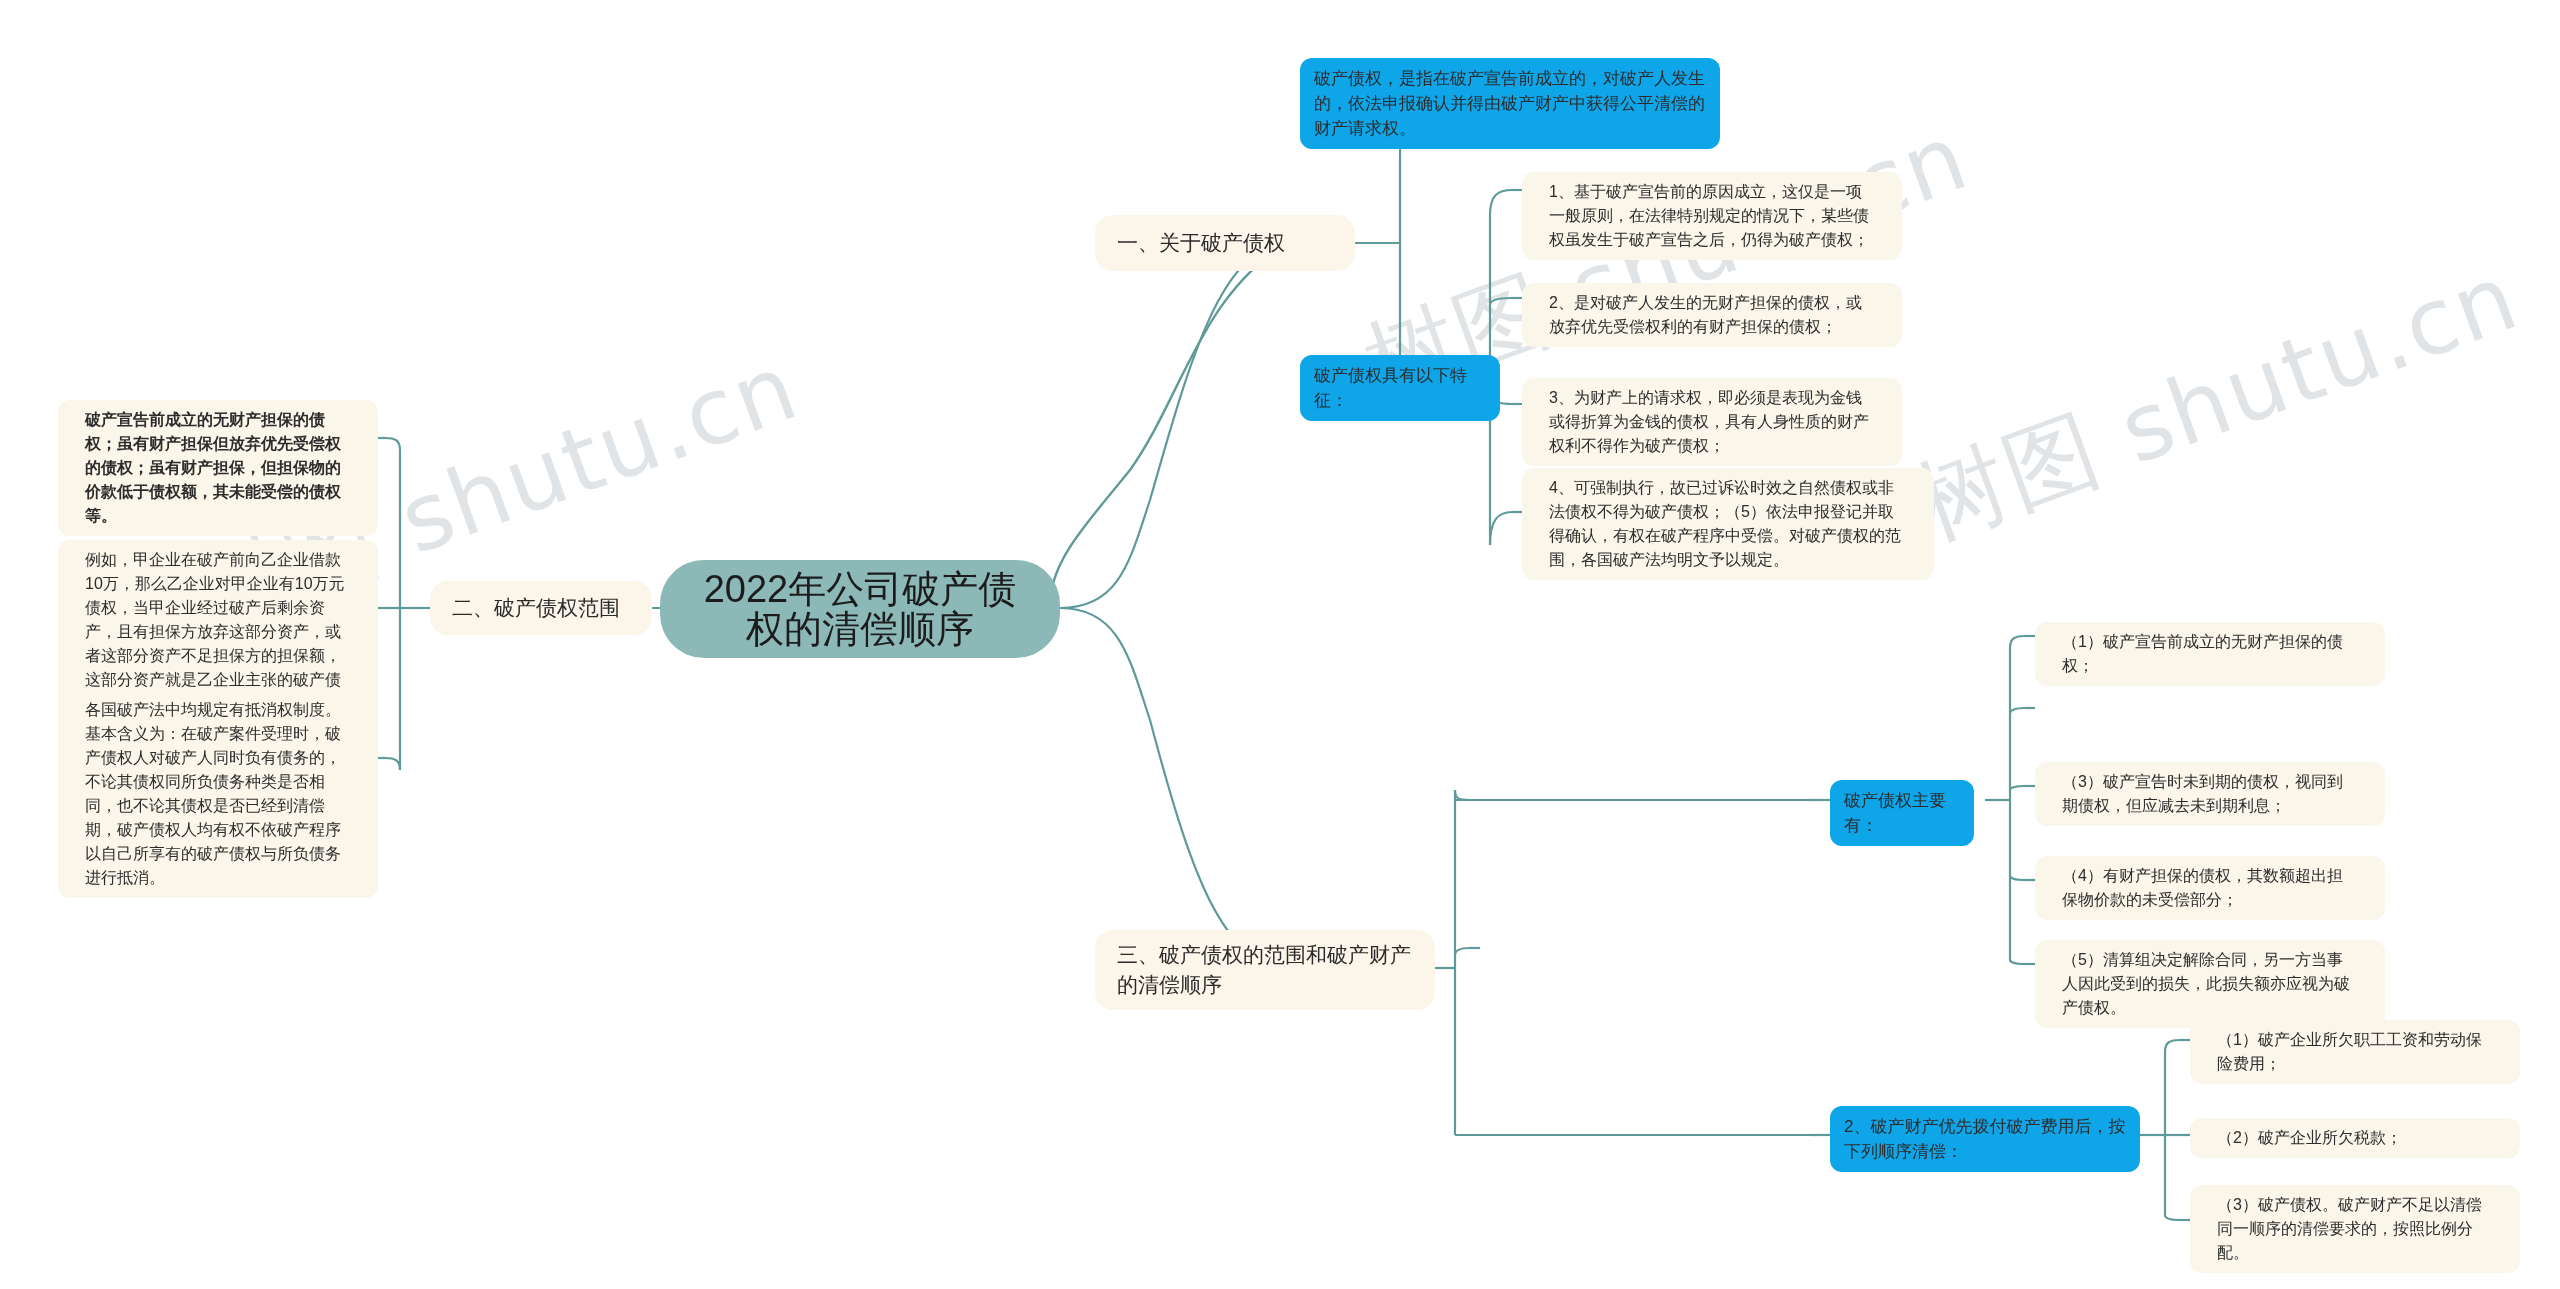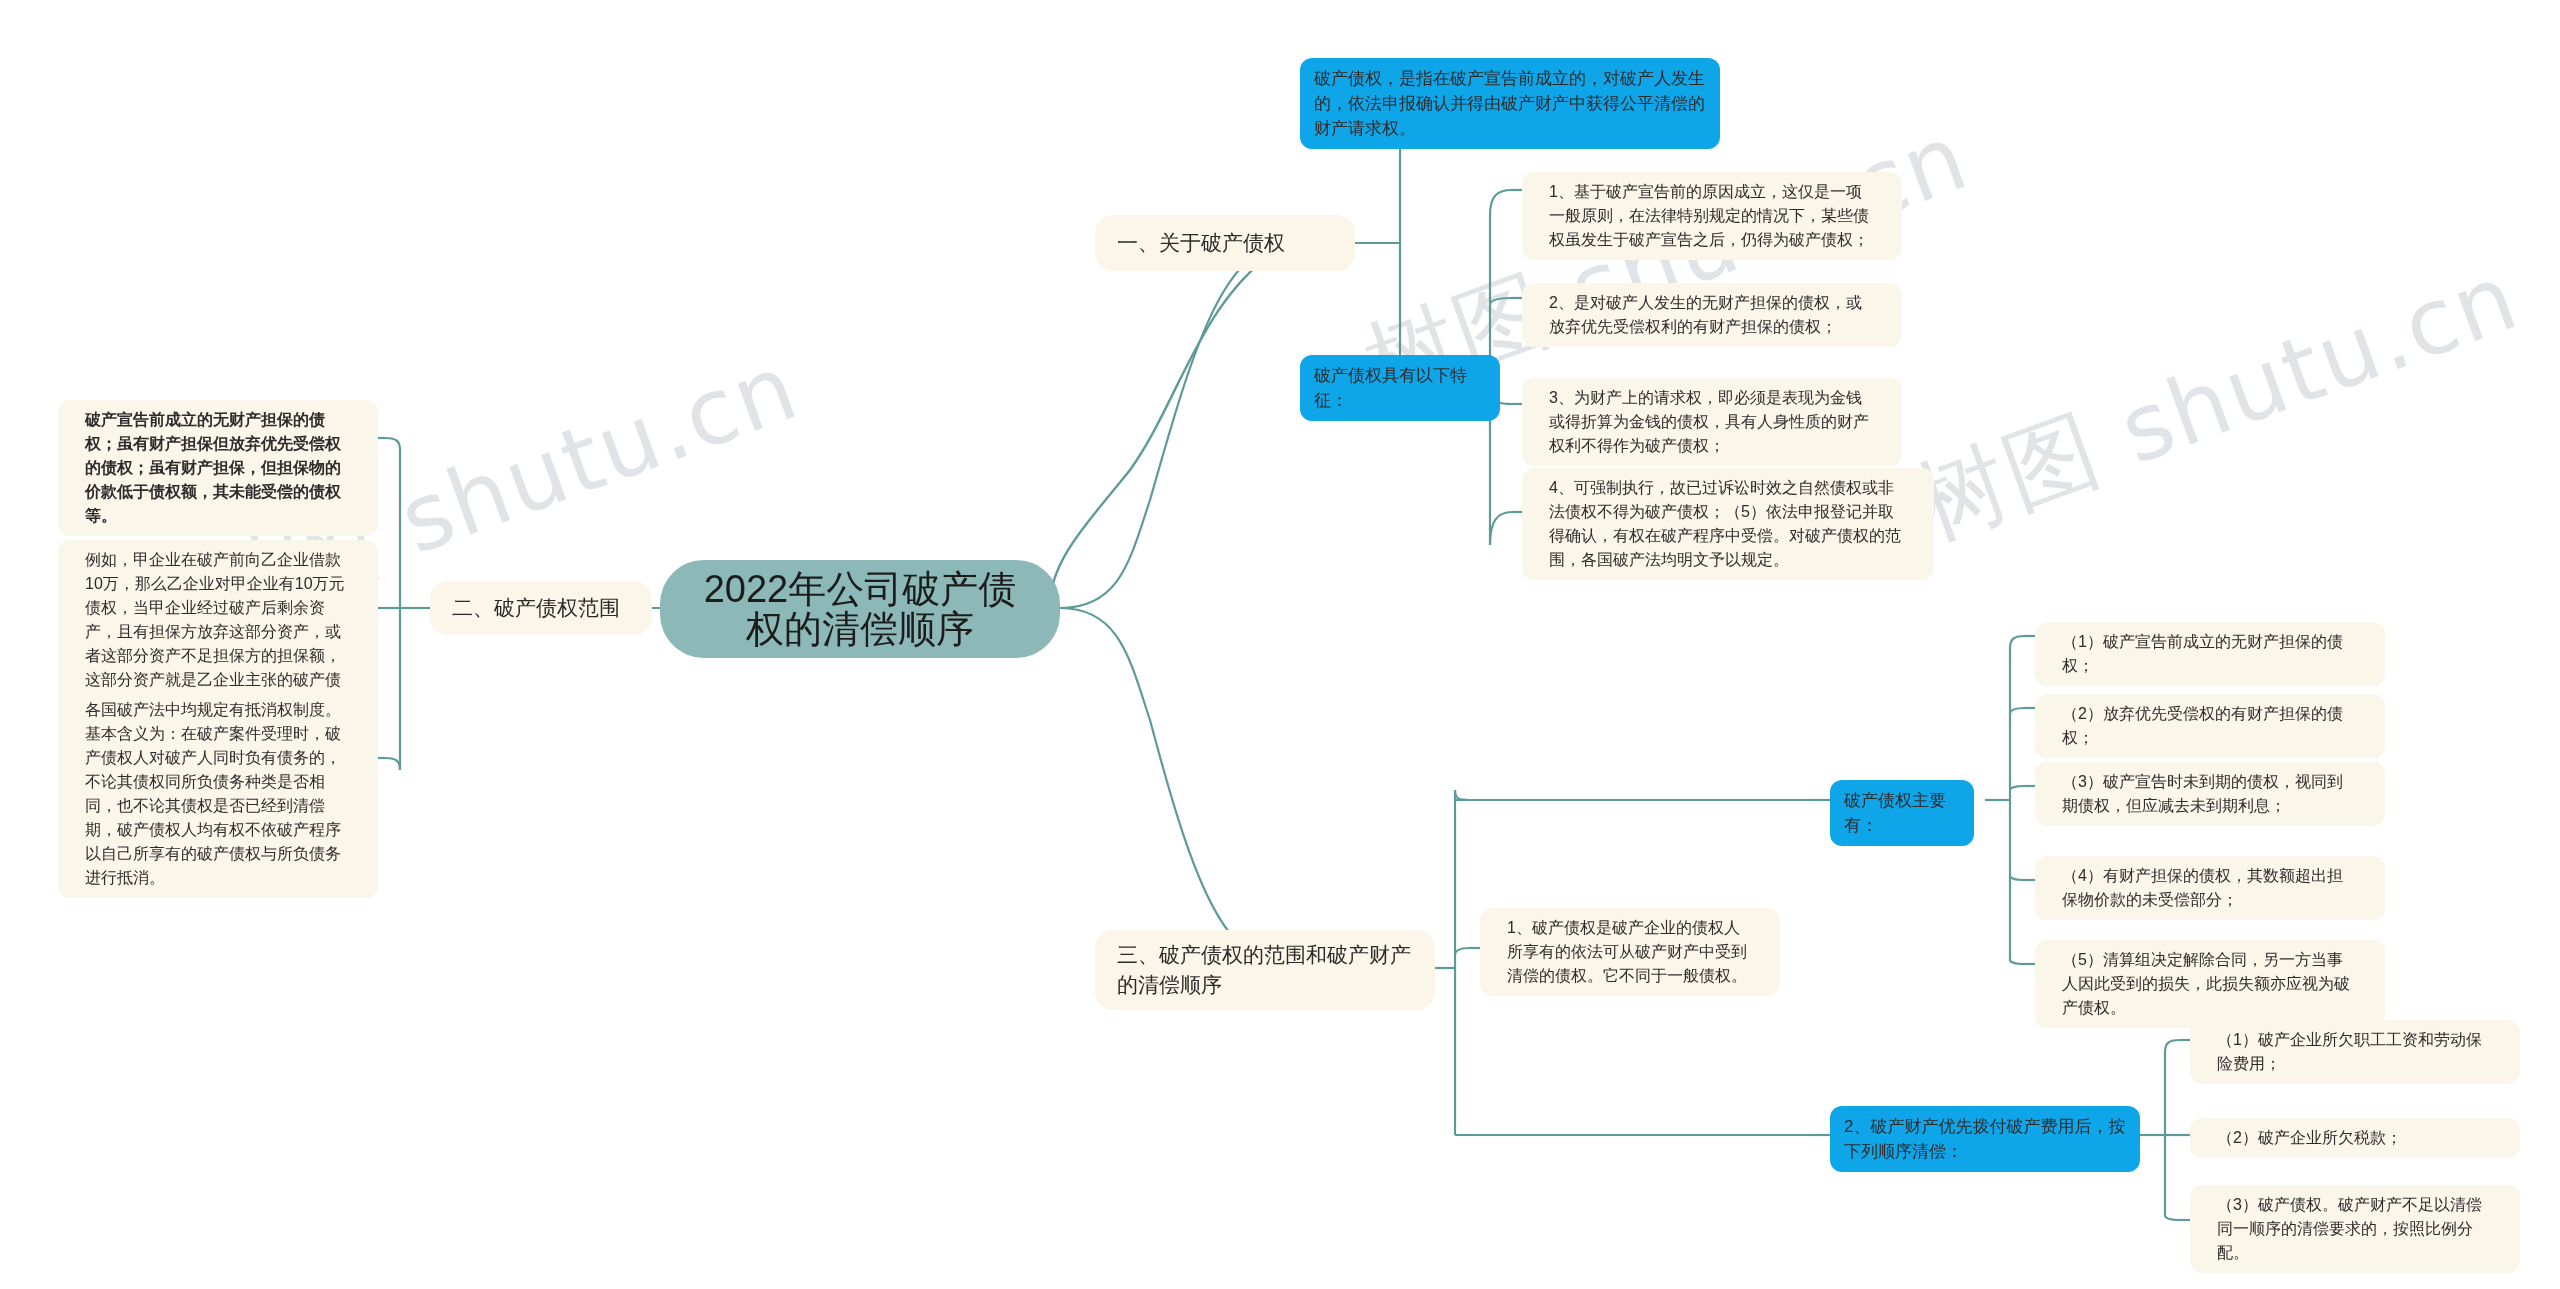--- a/index.html
+++ b/index.html
@@ -214,34 +214,28 @@
     <span>例如，甲企业在破产前向乙企业借款10万，那么乙企业对甲企业有10万元债权，当甲企业经过破产后剩余资产，且有担保方放弃这部分资产，或者这部分资产不足担保方的担保额，这部分资产就是乙企业主张的破产债权。</span>
   </div>
   <div class="node leaf" style="left:58px; top:690px; width:320px;">
     <span>各国破产法中均规定有抵消权制度。基本含义为：在破产案件受理时，破产债权人对破产人同时负有债务的，不论其债权同所负债务种类是否相同，也不论其债权是否已经到清偿期，破产债权人均有权不依破产程序以自己所享有的破产债权与所负债务进行抵消。</span>
   </div>
 
   <div class="node branch" style="left:1095px; top:930px; width:340px;">
     <span>三、破产债权的范围和破产财产的清偿顺序</span>
   </div>
 
-  <div class="node leaf" style="left:1480px; top:908px; width:300px;">
-    <span>1、破产债权是破产企业的债权人所享有的依法可从破产财产中受到清偿的债权。它不同于一般债权。</span>
-  </div>
 
   <div class="node sub" style="left:1830px; top:780px; width:144px;">
     <span>破产债权主要有：</span>
   </div>
 
   <div class="node leaf" style="left:2035px; top:622px; width:350px;">
     <span>（1）破产宣告前成立的无财产担保的债权；</span>
   </div>
-  <div class="node leaf" style="left:2035px; top:694px; width:350px;">
-    <span>（2）放弃优先受偿权的有财产担保的债权；</span>
-  </div>
   <div class="node leaf" style="left:2035px; top:762px; width:350px;">
     <span>（3）破产宣告时未到期的债权，视同到期债权，但应减去未到期利息；</span>
   </div>
   <div class="node leaf" style="left:2035px; top:856px; width:350px;">
     <span>（4）有财产担保的债权，其数额超出担保物价款的未受偿部分；</span>
   </div>
   <div class="node leaf" style="left:2035px; top:940px; width:350px;">
     <span>（5）清算组决定解除合同，另一方当事人因此受到的损失，此损失额亦应视为破产债权。</span>
   </div>
 

